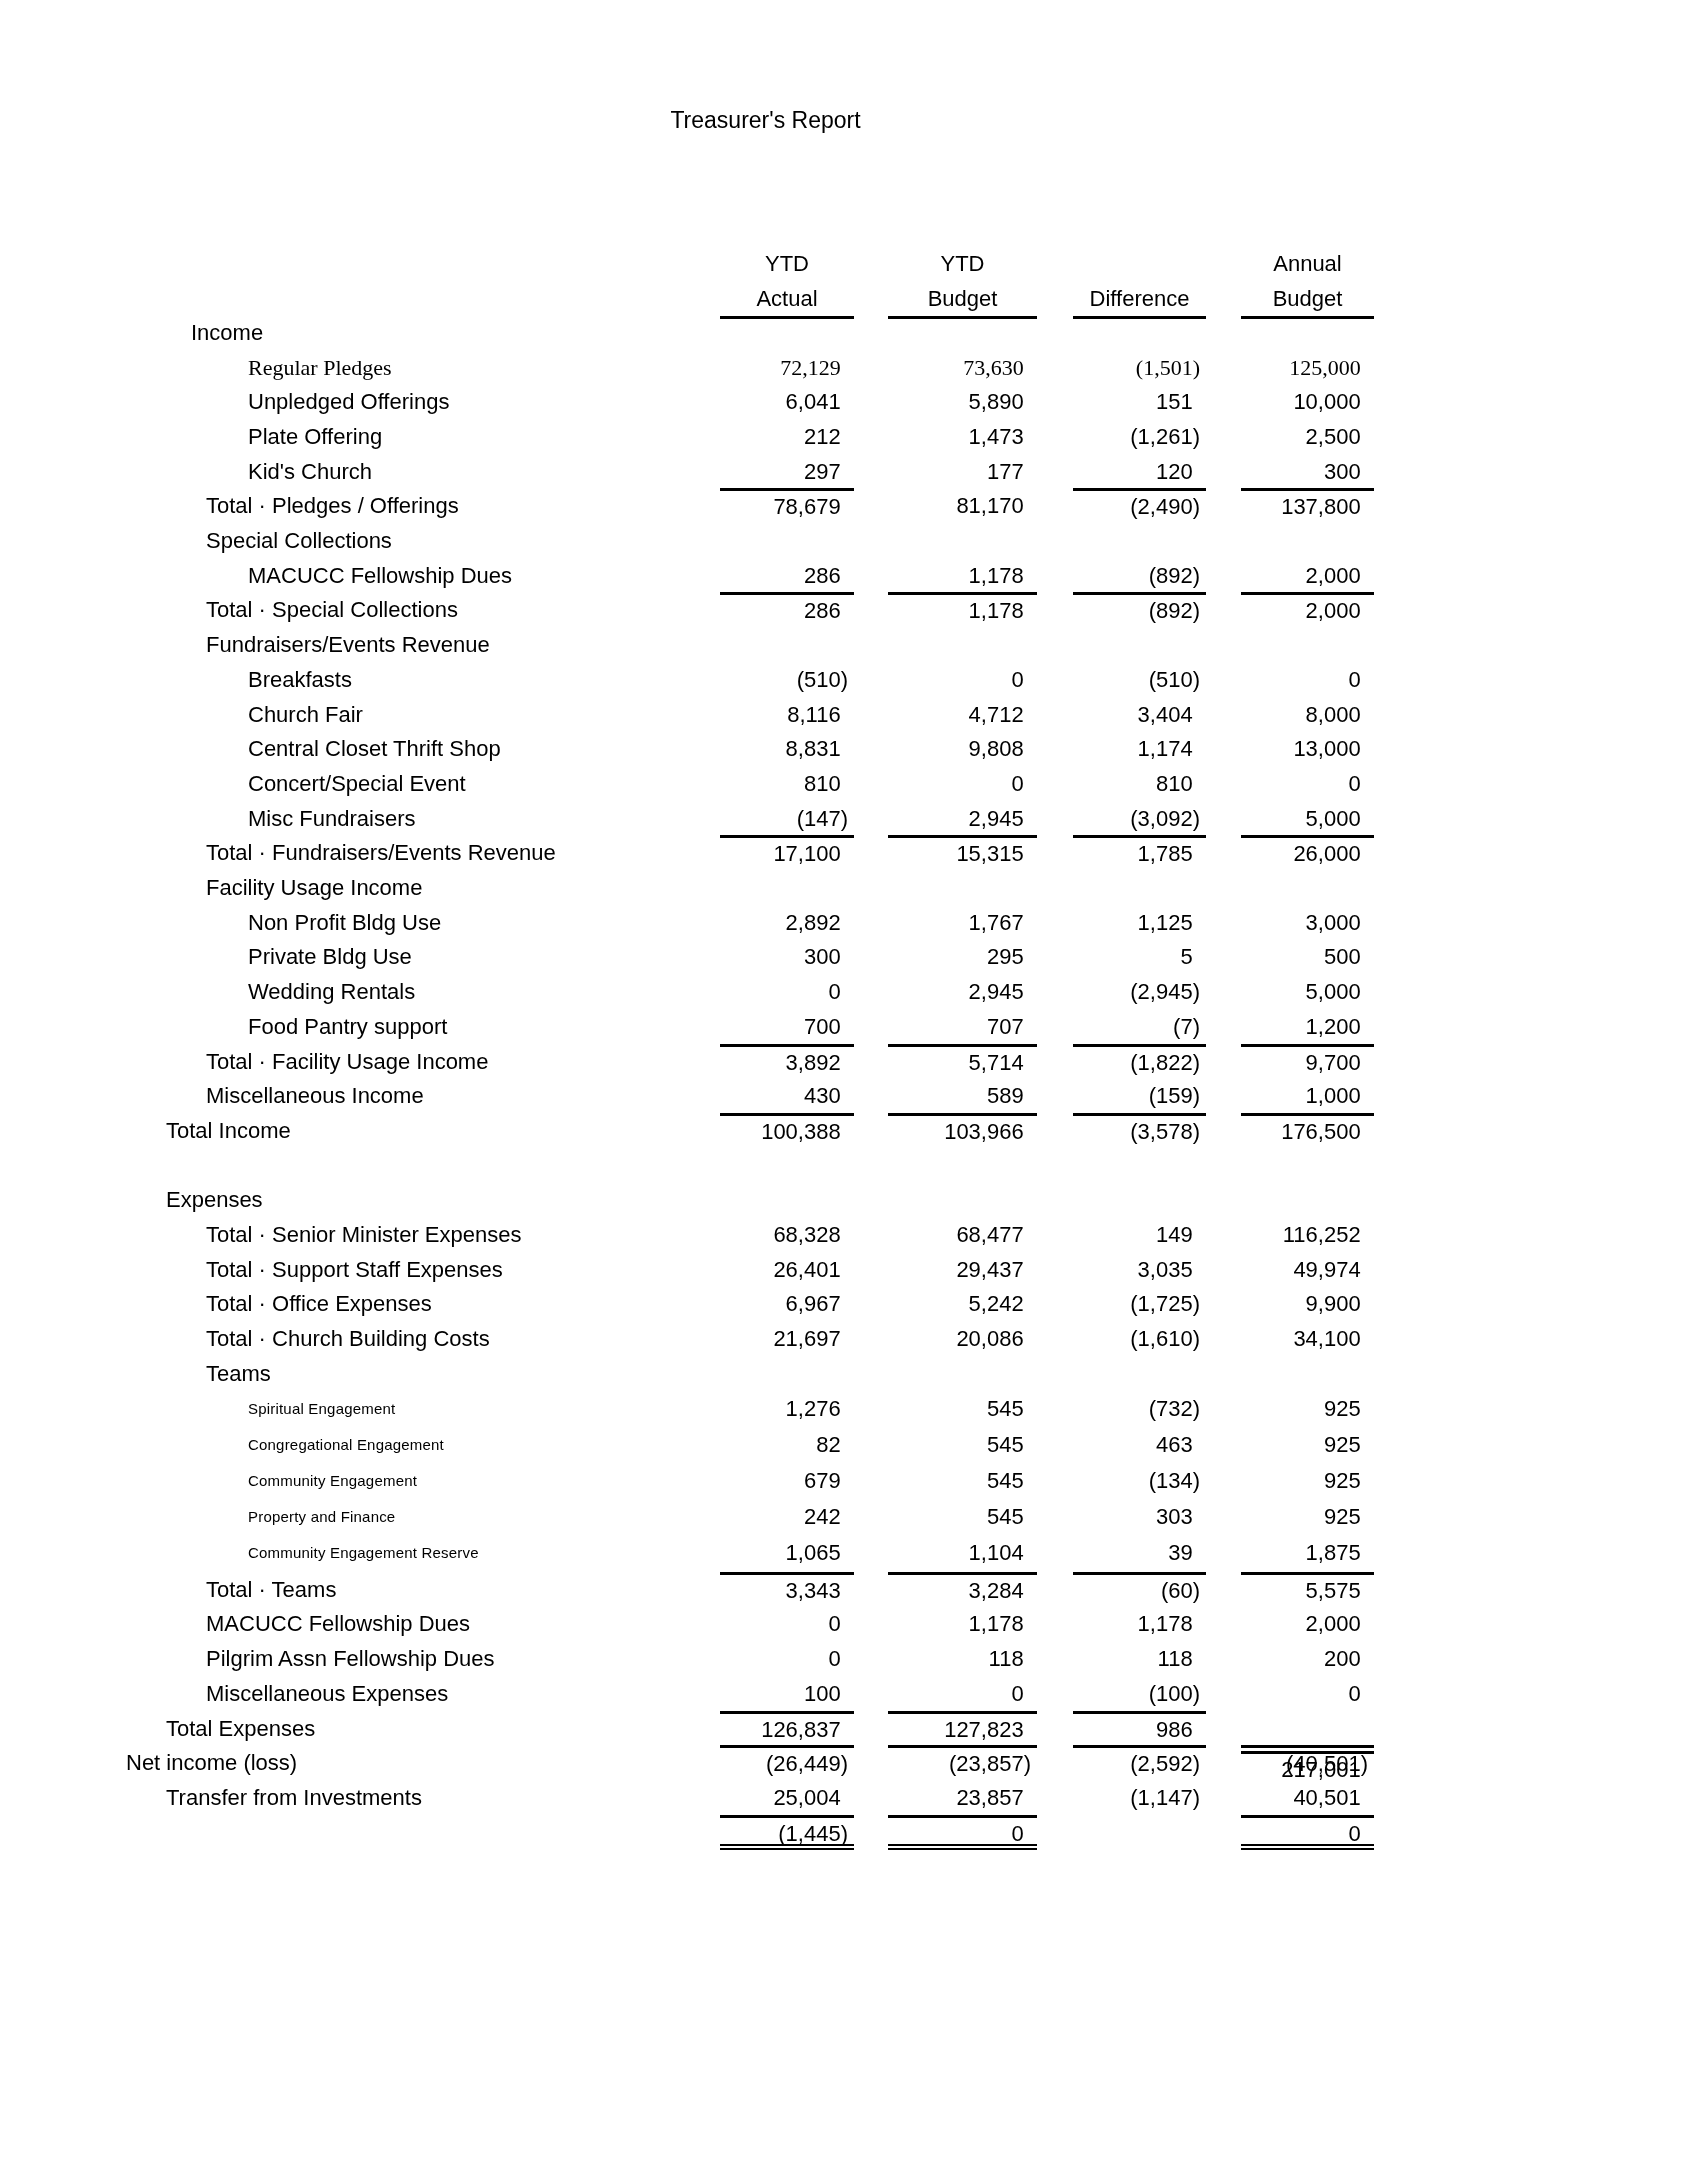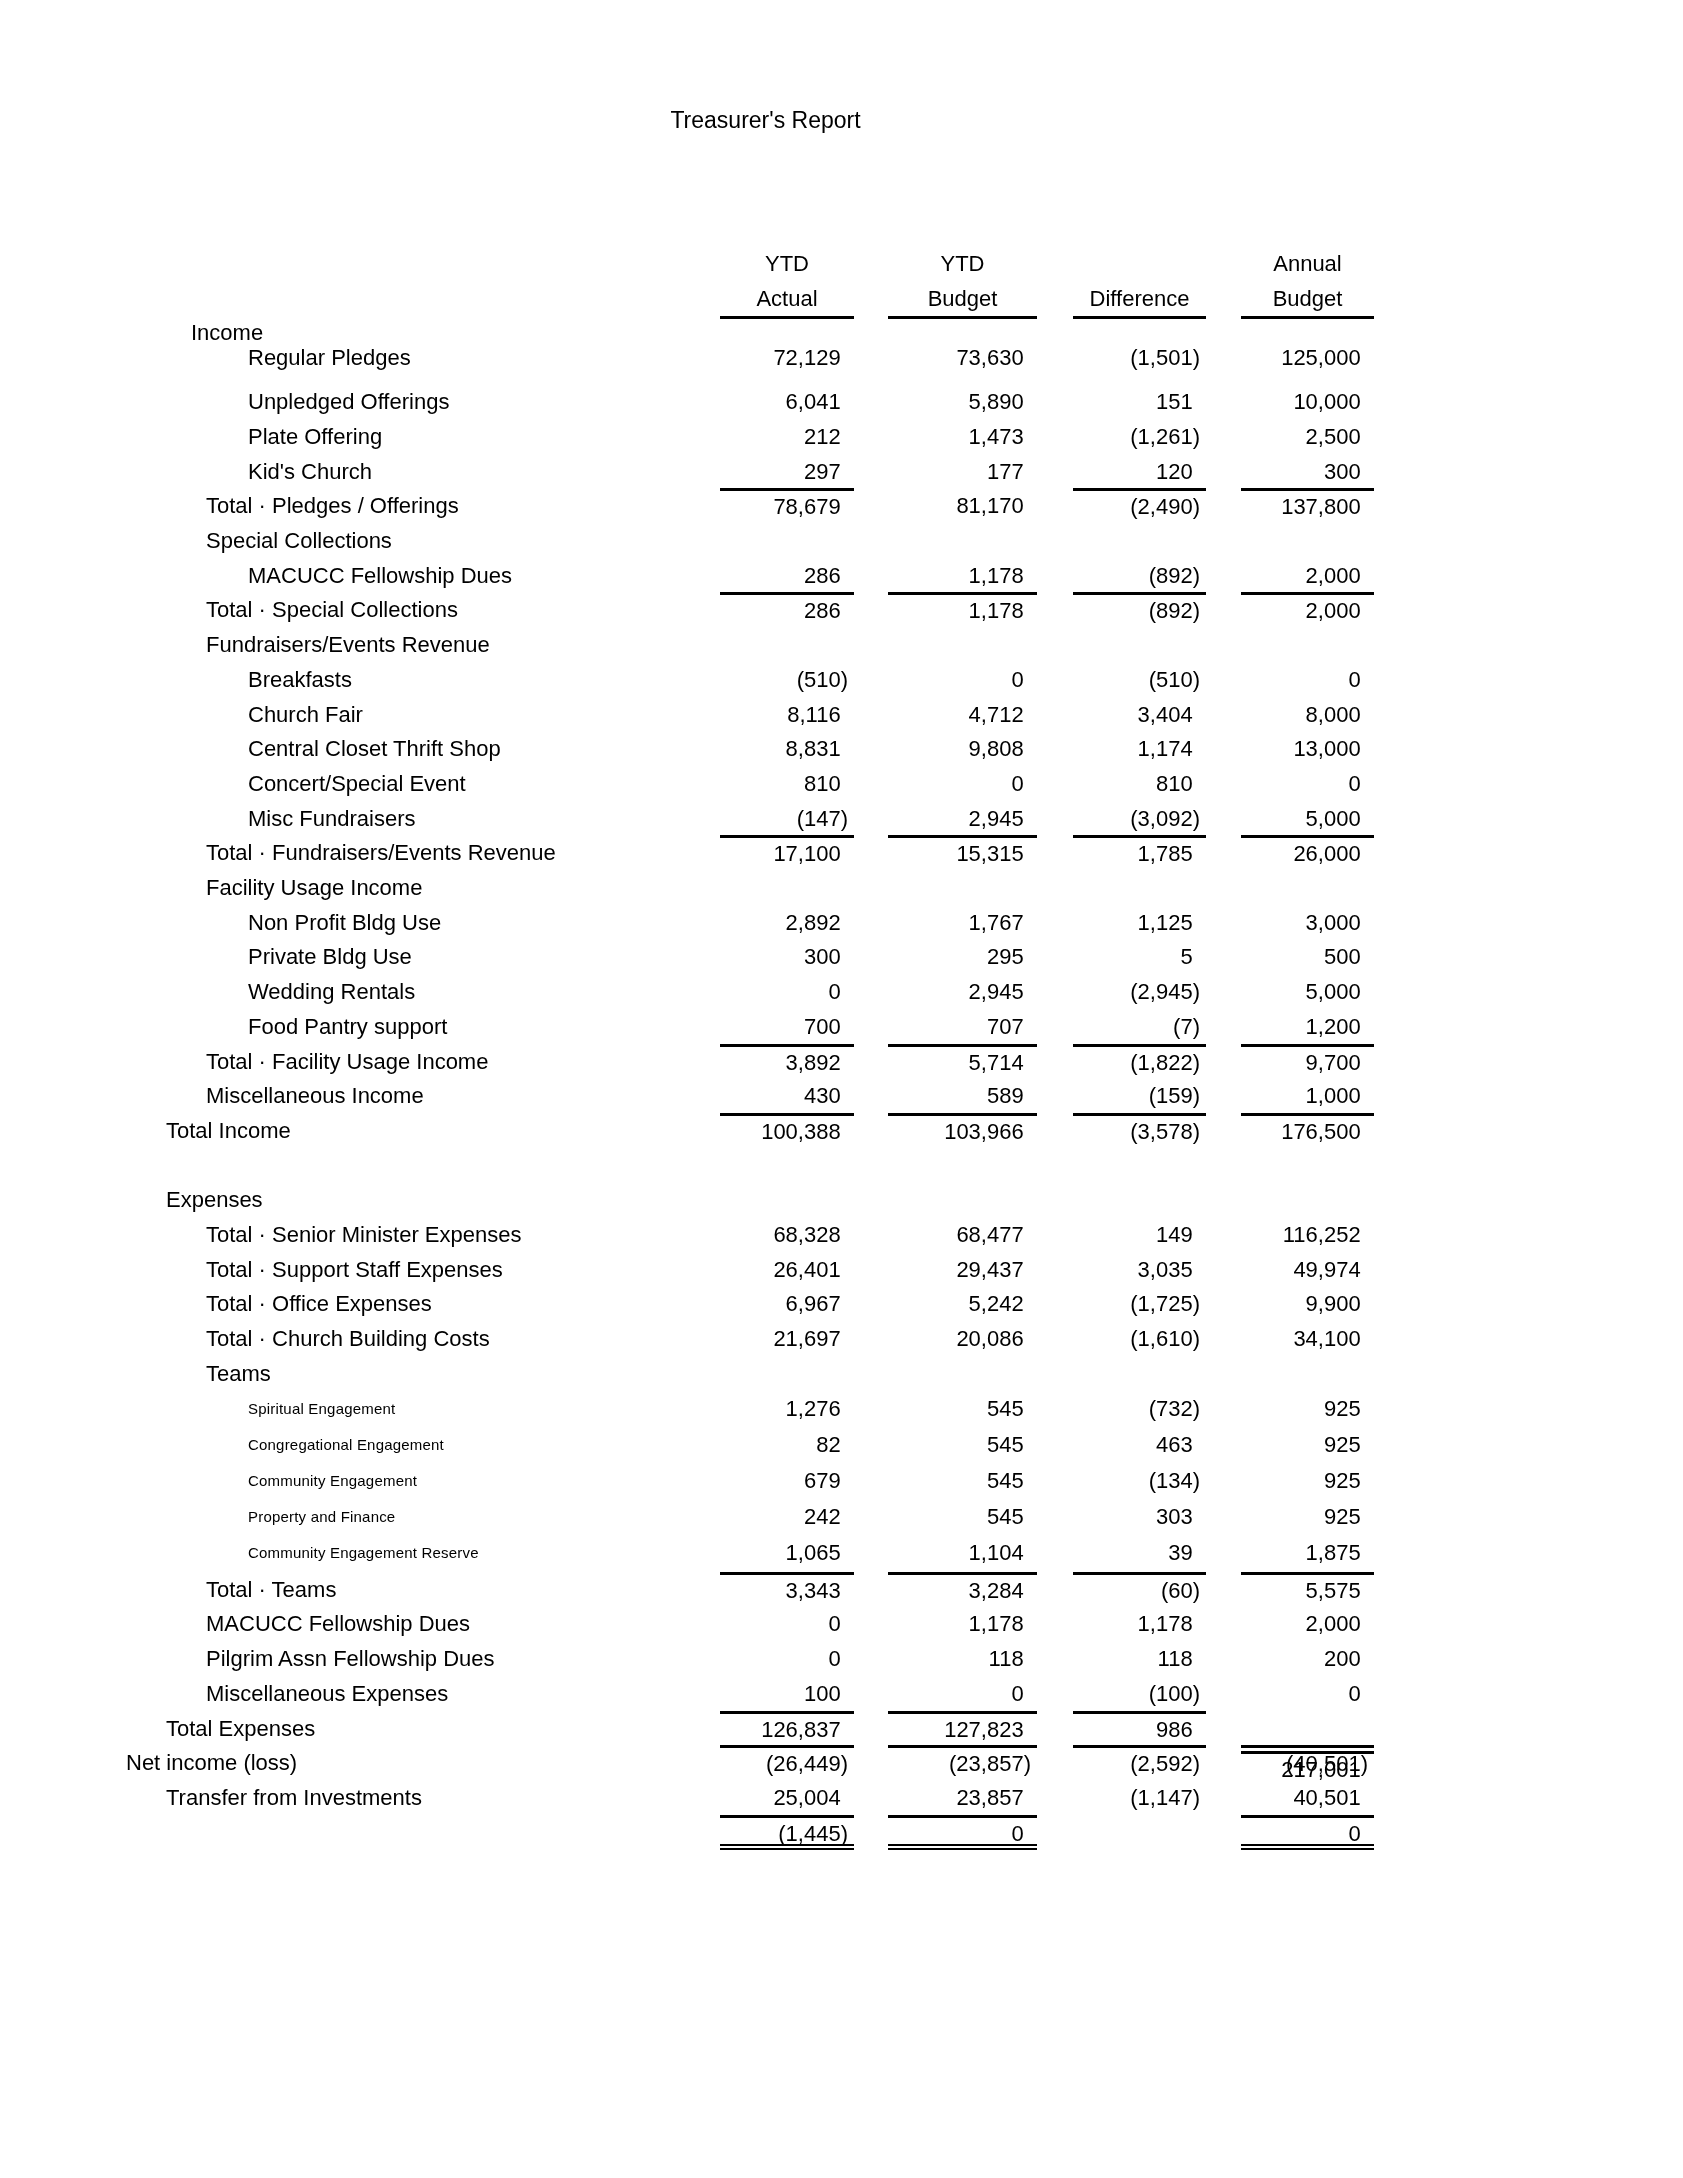--- a/index.html
+++ b/index.html
@@ -48,21 +48,21 @@
 </div>
 
 <div id="report-body">
     <div class="row" style="top: 315px; height: 35px;">
       <span class="label" style="left: 166px; line-height: 35px; margin-left: 25px;">Income</span>
       <span class="num c-actual" style="height: 35px;"><span></span></span>
       <span class="num c-budget" style="height: 35px;"><span></span></span>
       <span class="num c-diff" style="height: 35px;"><span></span></span>
       <span class="num c-annual" style="height: 35px;"><span></span></span>
     </div>
-    <div class="row" style="top: 340px; height: 35px;">
+    <div class="row" style="top: 350px; height: 35px; font-family: Liberation Serif, serif;">
       <span class="label" style="left: 248px; line-height: 35px;">Regular Pledges</span>
       <span class="num c-actual" style="height: 35px;"><span>72,129</span><span class="pad">)</span></span>
       <span class="num c-budget" style="height: 35px;"><span>73,630</span><span class="pad">)</span></span>
       <span class="num c-diff" style="height: 35px;"><span>(1,501)</span></span>
       <span class="num c-annual" style="height: 35px;"><span>125,000</span><span class="pad">)</span></span>
     </div>
     <div class="row" style="top: 384px; height: 35px;">
       <span class="label" style="left: 248px; line-height: 35px;">Unpledged Offerings</span>
       <span class="num c-actual" style="height: 35px;"><span>6,041</span><span class="pad">)</span></span>
       <span class="num c-budget" style="height: 35px;"><span>5,890</span><span class="pad">)</span></span>

